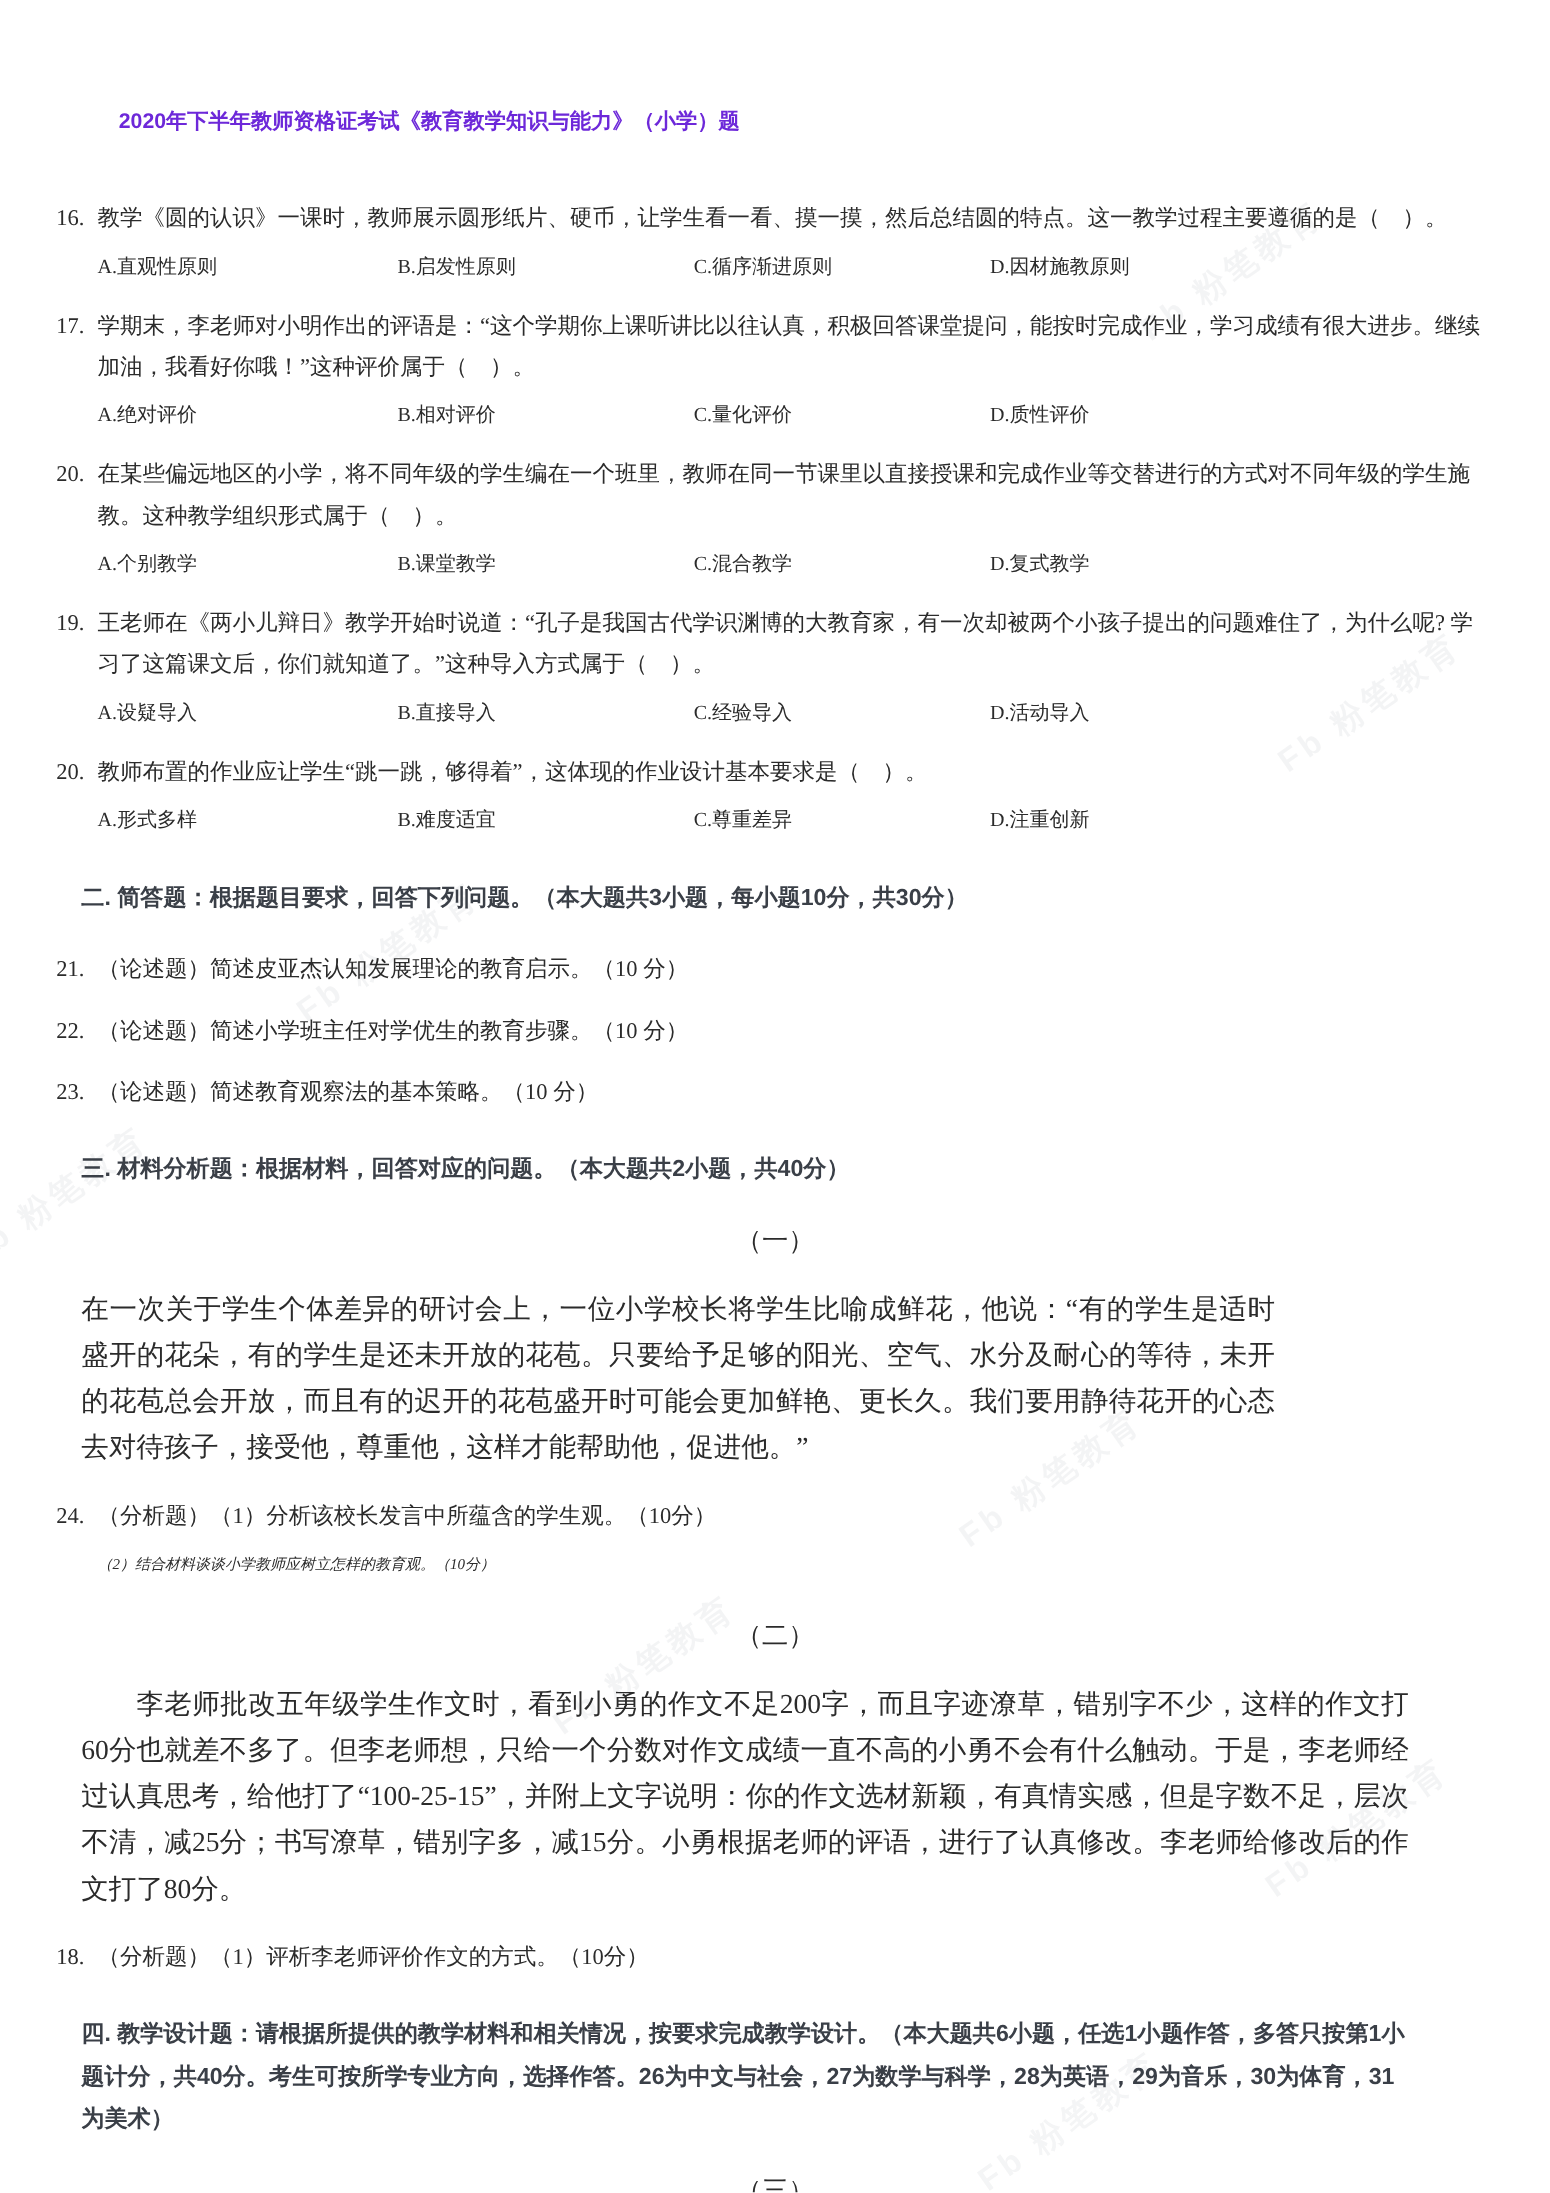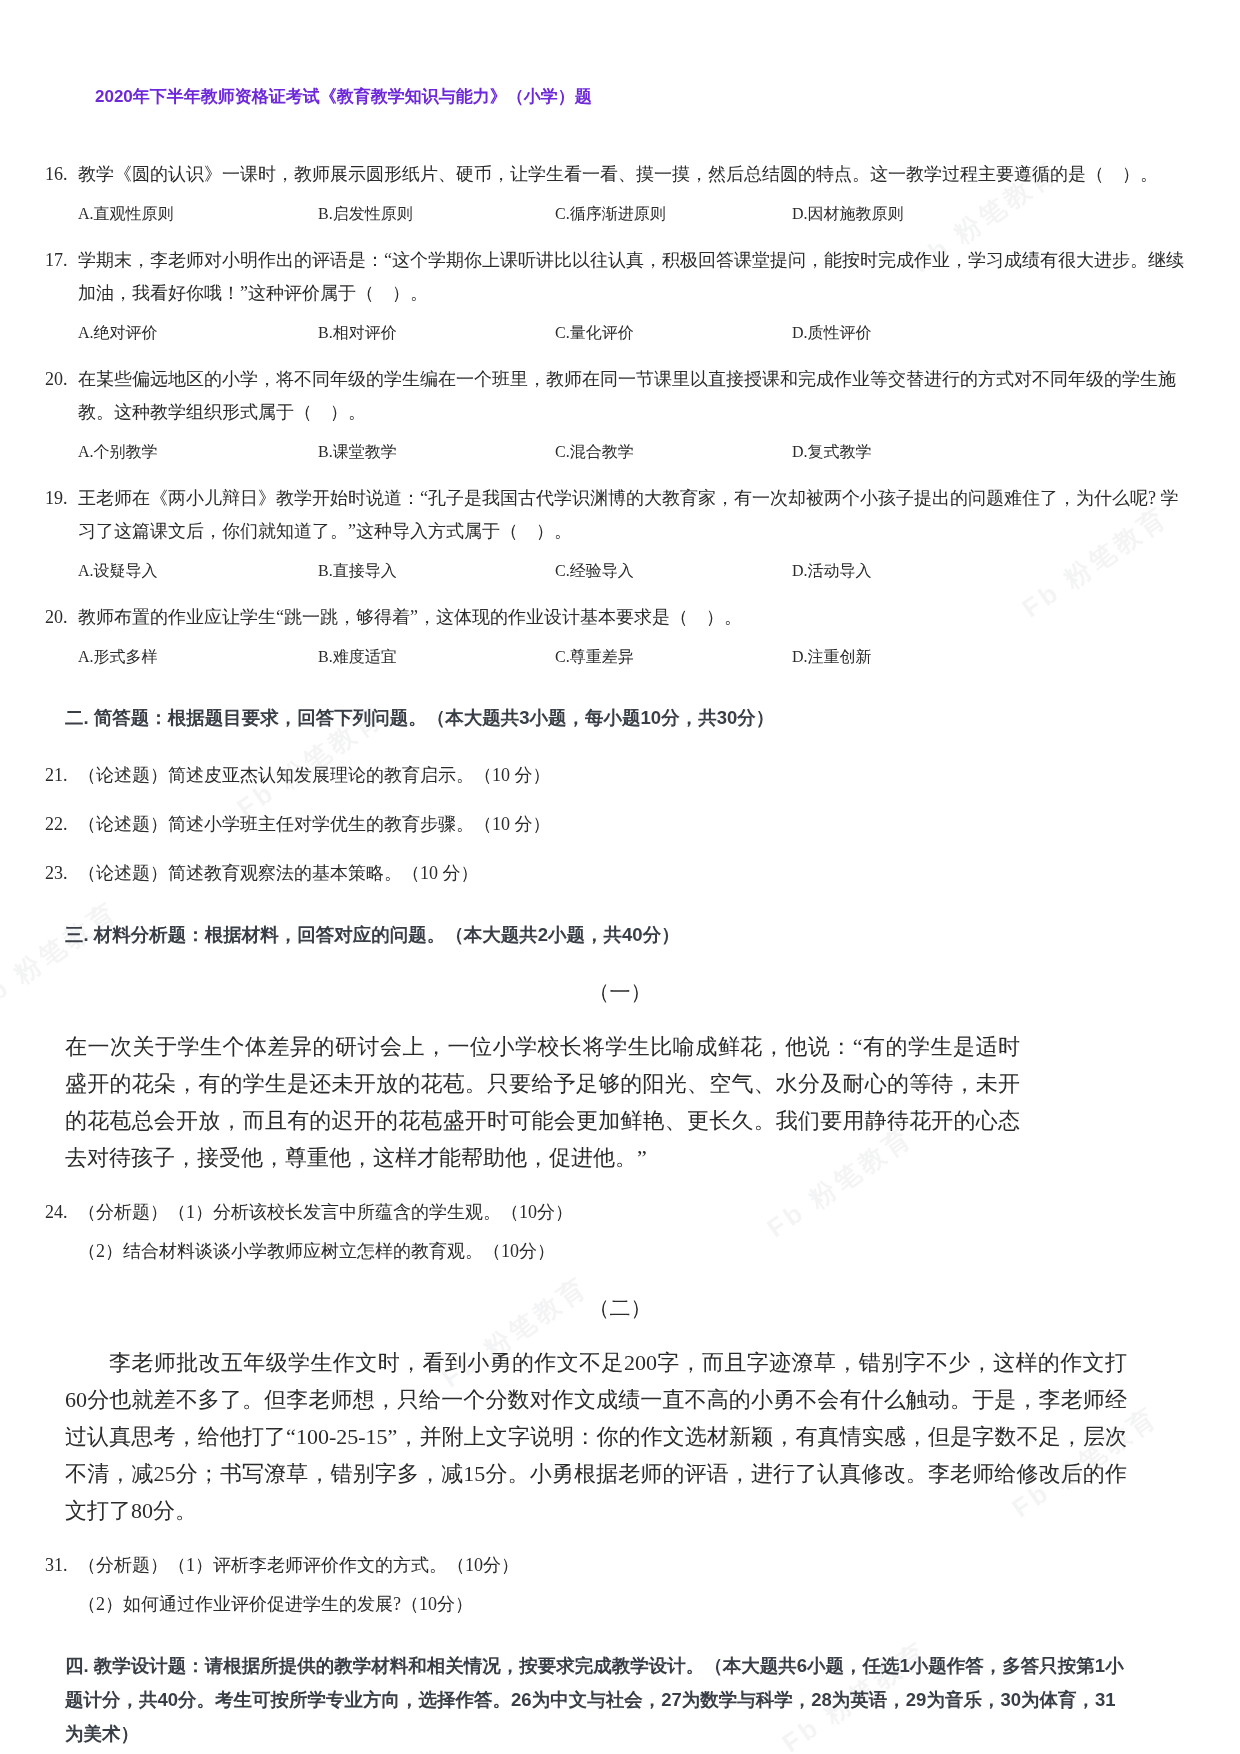--- a/index.html
+++ b/index.html
@@ -38,21 +38,21 @@
   .sec.wrap { padding-right:70px; }
 
   .sa { margin-bottom:16px; }
 
   .center-label { text-align:center; font-size:21px; margin:26px 0 22px 0; color:#2b2b2b; }
 
   .material { font-size:22px; line-height:37px; margin:0 0 20px 0; padding-left:20px; text-align:justify; }
   .material.m1 { padding-right:175px; }
   .material.m2 { padding-right:68px; text-indent:2em; }
 
-  .subline { padding-left:33px; font-size:18px; line-height:33px; margin:0 0 10px 0; }
+  .subline { padding-left:33px; font-size:12px; line-height:33px; margin:0 0 10px 0;font-style:italic; }
 
   .divider { border:none; border-top:3px solid #f0f0f1; margin:22px 0 0 0; }
 
   .watermark-layer { position:absolute; inset:0; z-index:0; pointer-events:none; }
   .wm {
     position:absolute;
     font-family:"Liberation Sans","DejaVu Sans",sans-serif;
     font-size:26px; font-weight:700; letter-spacing:4px;
     color:#6a6f7a; opacity:0.07;
     transform:rotate(-35deg); white-space:nowrap;
@@ -156,24 +156,23 @@
     <div class="q">
       <span class="num">24.</span>
       <span>（分析题）（1）分析该校长发言中所蕴含的学生观。（10分）</span>
     </div>
     <div class="subline">（2）结合材料谈谈小学教师应树立怎样的教育观。（10分）</div>
 
     <div class="center-label">（二）</div>
     <p class="material m2">李老师批改五年级学生作文时，看到小勇的作文不足200字，而且字迹潦草，错别字不少，这样的作文打60分也就差不多了。但李老师想，只给一个分数对作文成绩一直不高的小勇不会有什么触动。于是，李老师经过认真思考，给他打了“100-25-15”，并附上文字说明：你的作文选材新颖，有真情实感，但是字数不足，层次不清，减25分；书写潦草，错别字多，减15分。小勇根据老师的评语，进行了认真修改。李老师给修改后的作文打了80分。</p>
 
     <div class="q">
-      <span class="num">31.</span>
+      <span class="num">18.</span>
       <span>（分析题）（1）评析李老师评价作文的方式。（10分）</span>
     </div>
-    <div class="subline">（2）如何通过作业评价促进学生的发展?（10分）</div>
 
     <div class="sec wrap">四. 教学设计题：请根据所提供的教学材料和相关情况，按要求完成教学设计。（本大题共6小题，任选1小题作答，多答只按第1小题计分，共40分。考生可按所学专业方向，选择作答。26为中文与社会，27为数学与科学，28为英语，29为音乐，30为体育，31为美术）</div>
 
     <div class="center-label">（三）</div>
 
     <hr class="divider">
 
   </div>
 </div>
 

